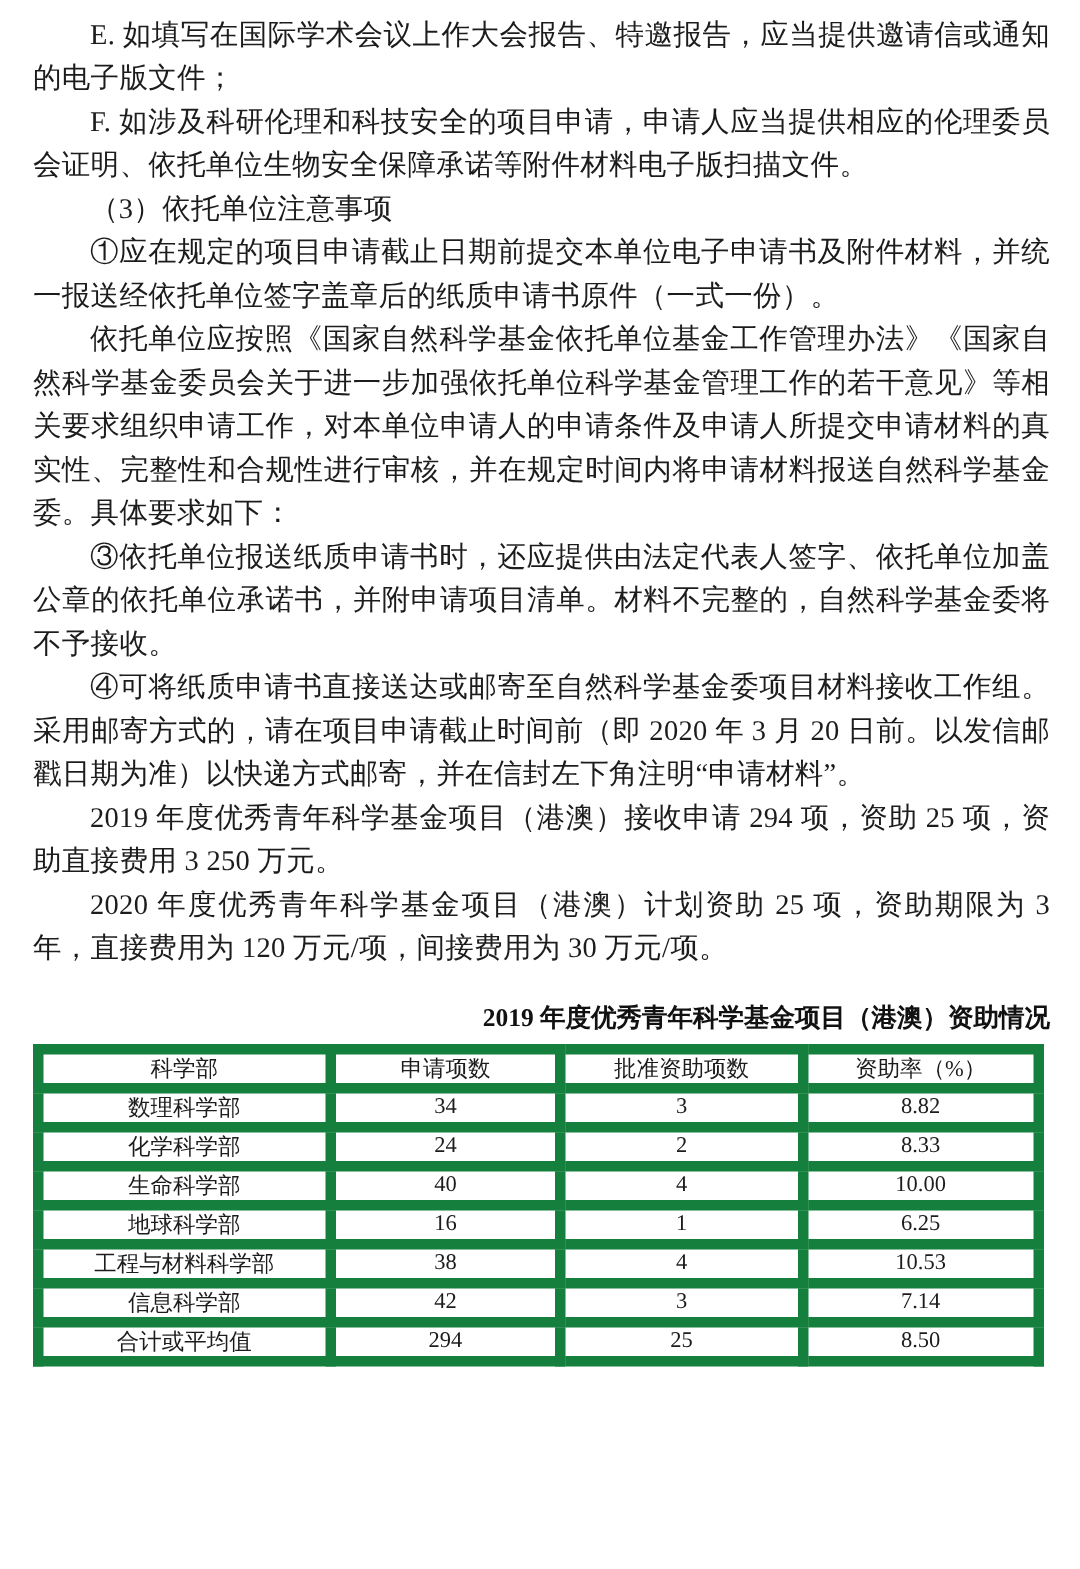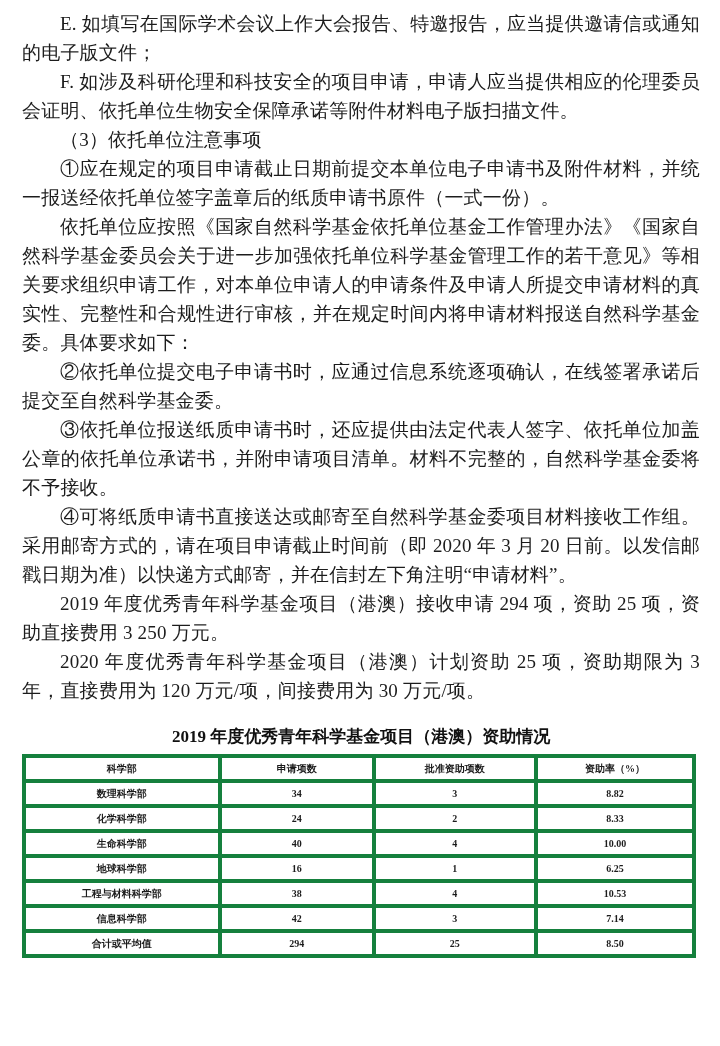--- a/index.html
+++ b/index.html
@@ -21,60 +21,59 @@
     font-size: 19px;
     line-height: 29px;
     text-align: justify;
     text-justify: inter-ideograph;
     text-indent: 2em;
     letter-spacing: 0.2px;
   }
   .table-title {
     margin-top: 22px;
     margin-bottom: 7px;
-    text-align: center;
+    text-align: right;
     font-size: 17px;
     font-weight: bold;
     line-height: 20px;
     color: #111111;
   }
   table.funding-table {
     border-collapse: collapse;
     width: 674px;
     table-layout: fixed;
     border: 2px solid #1a1a1a;
   }
   table.funding-table th,
   table.funding-table td {
-    border: 4px solid #15803d;
+    border: 7px solid #15803d;
     height: 25px;
     text-align: center;
     vertical-align: middle;
-    font-size: 10px;
-    font-weight: bold;
+    font-size: 15px;
+    font-weight: normal;
     padding: 0 3px;
     color: #1c1c1c;
   }
   col.c0 { width: 29.2%; }
   col.c1 { width: 23.0%; }
   col.c2 { width: 24.2%; }
   col.c3 { width: 23.6%; }
 </style>
 </head>
 <body>
 
 <div class="page">
 
   <div class="body-text">
     <p class="para">E. 如填写在国际学术会议上作大会报告、特邀报告，应当提供邀请信或通知的电子版文件；</p>
     <p class="para">F. 如涉及科研伦理和科技安全的项目申请，申请人应当提供相应的伦理委员会证明、依托单位生物安全保障承诺等附件材料电子版扫描文件。</p>
     <p class="para">（3）依托单位注意事项</p>
     <p class="para">①应在规定的项目申请截止日期前提交本单位电子申请书及附件材料，并统一报送经依托单位签字盖章后的纸质申请书原件（一式一份）。</p>
     <p class="para">依托单位应按照《国家自然科学基金依托单位基金工作管理办法》《国家自然科学基金委员会关于进一步加强依托单位科学基金管理工作的若干意见》等相关要求组织申请工作，对本单位申请人的申请条件及申请人所提交申请材料的真实性、完整性和合规性进行审核，并在规定时间内将申请材料报送自然科学基金委。具体要求如下：</p>
-    <p class="para">②依托单位提交电子申请书时，应通过信息系统逐项确认，在线签署承诺后提交至自然科学基金委。</p>
     <p class="para">③依托单位报送纸质申请书时，还应提供由法定代表人签字、依托单位加盖公章的依托单位承诺书，并附申请项目清单。材料不完整的，自然科学基金委将不予接收。</p>
     <p class="para">④可将纸质申请书直接送达或邮寄至自然科学基金委项目材料接收工作组。采用邮寄方式的，请在项目申请截止时间前（即 2020 年 3 月 20 日前。以发信邮戳日期为准）以快递方式邮寄，并在信封左下角注明“申请材料”。</p>
     <p class="para">2019 年度优秀青年科学基金项目（港澳）接收申请 294 项，资助 25 项，资助直接费用 3 250 万元。</p>
     <p class="para">2020 年度优秀青年科学基金项目（港澳）计划资助 25 项，资助期限为 3 年，直接费用为 120 万元/项，间接费用为 30 万元/项。</p>
   </div>
 
   <div class="table-title">2019 年度优秀青年科学基金项目（港澳）资助情况</div>
 
   <table class="funding-table">
     <colgroup>

